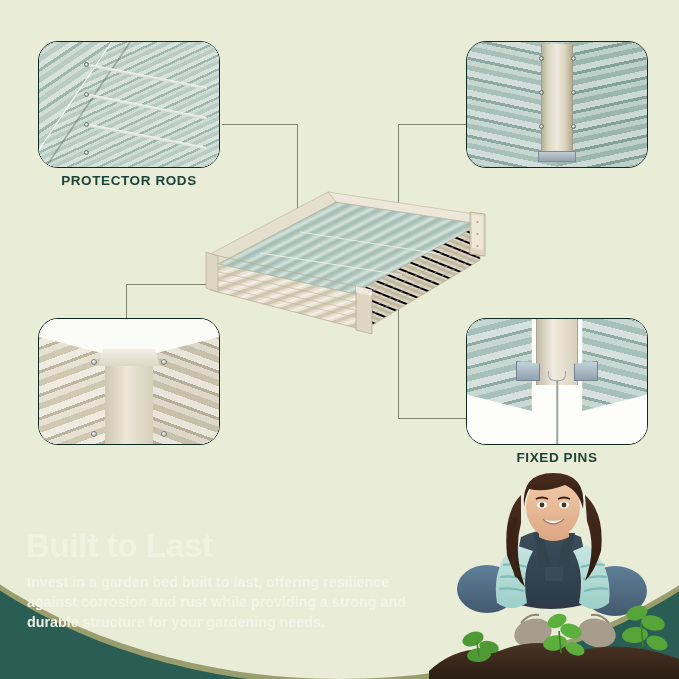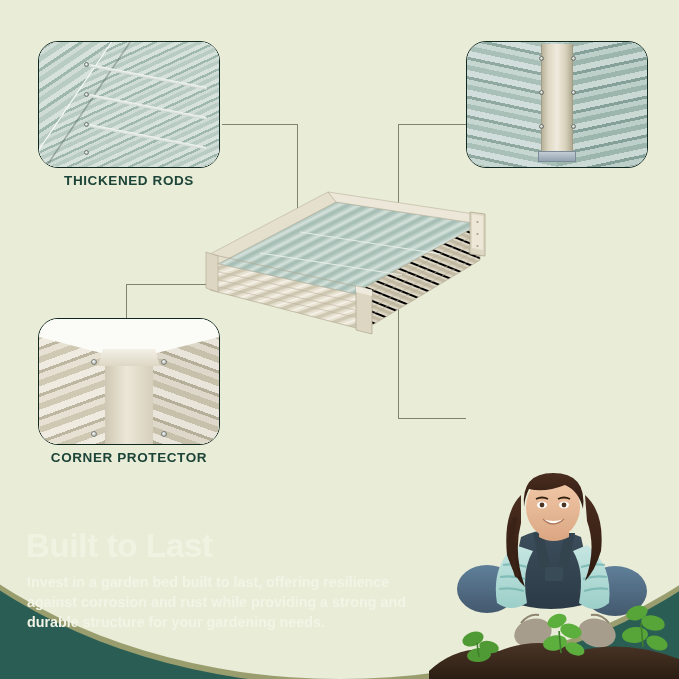--- a/index.html
+++ b/index.html
@@ -385,21 +385,21 @@
       <div class="corr2"></div>
       <div class="seam"></div>
       <div class="rod" style="left:50px; top:22px; width:120px; transform:rotate(11deg);"></div>
       <div class="rod" style="left:50px; top:52px; width:120px; transform:rotate(11deg);"></div>
       <div class="rod" style="left:50px; top:82px; width:120px; transform:rotate(11deg);"></div>
       <div class="bolt" style="left:45px; top:20px;"></div>
       <div class="bolt" style="left:45px; top:50px;"></div>
       <div class="bolt" style="left:45px; top:80px;"></div>
       <div class="bolt" style="left:45px; top:108px;"></div>
     </div>
-    <div class="callout-label" style="top:132px;">THICKENED RODS</div>
+    <div class="callout-label" style="top:132px;">PROTECTOR RODS</div>
   </div>
 
   <div class="callout" id="box2">
     <div class="callout-frame">
       <div class="left-panel"></div>
       <div class="right-panel"></div>
       <div class="bracket"></div>
       <div class="bracket-foot"></div>
       <div class="screw" style="left:72px; top:14px;"></div>
       <div class="screw" style="left:104px; top:14px;"></div>
@@ -415,23 +415,35 @@
       <div class="bg-white"></div>
       <div class="wall-l"></div>
       <div class="wall-r"></div>
       <div class="post"></div>
       <div class="cap"></div>
       <div class="screw" style="left:52px; top:112px;"></div>
       <div class="screw" style="left:122px; top:112px;"></div>
       <div class="screw" style="left:52px; top:40px;"></div>
       <div class="screw" style="left:122px; top:40px;"></div>
     </div>
-    <div class="callout-label" style="top:132px;">CORNER PROTECTOR</div>
   </div>
 
+  <div class="callout" id="box4">
+    <div class="callout-frame">
+      <div class="bg-white"></div>
+      <div class="wall-l"></div>
+      <div class="wall-r"></div>
+      <div class="post"></div>
+      <div class="pin l"></div>
+      <div class="pin r"></div>
+      <div class="clip-wire"></div>
+      <div class="floor-seam"></div>
+    </div>
+    <div class="callout-label" style="top:132px;">FIXED PINS</div>
+  </div>
 
   <div id="bottom">
     <div class="teal"></div>
     <div class="curve-olive"></div>
     <div class="curve-cream"></div>
 
     <div id="headline">Built to Last</div>
     <div id="subcopy">Invest in a garden bed built to last, offering resilience against corrosion and rust while providing a strong and durable structure for your gardening needs.</div>
 
     <div id="gardener">

